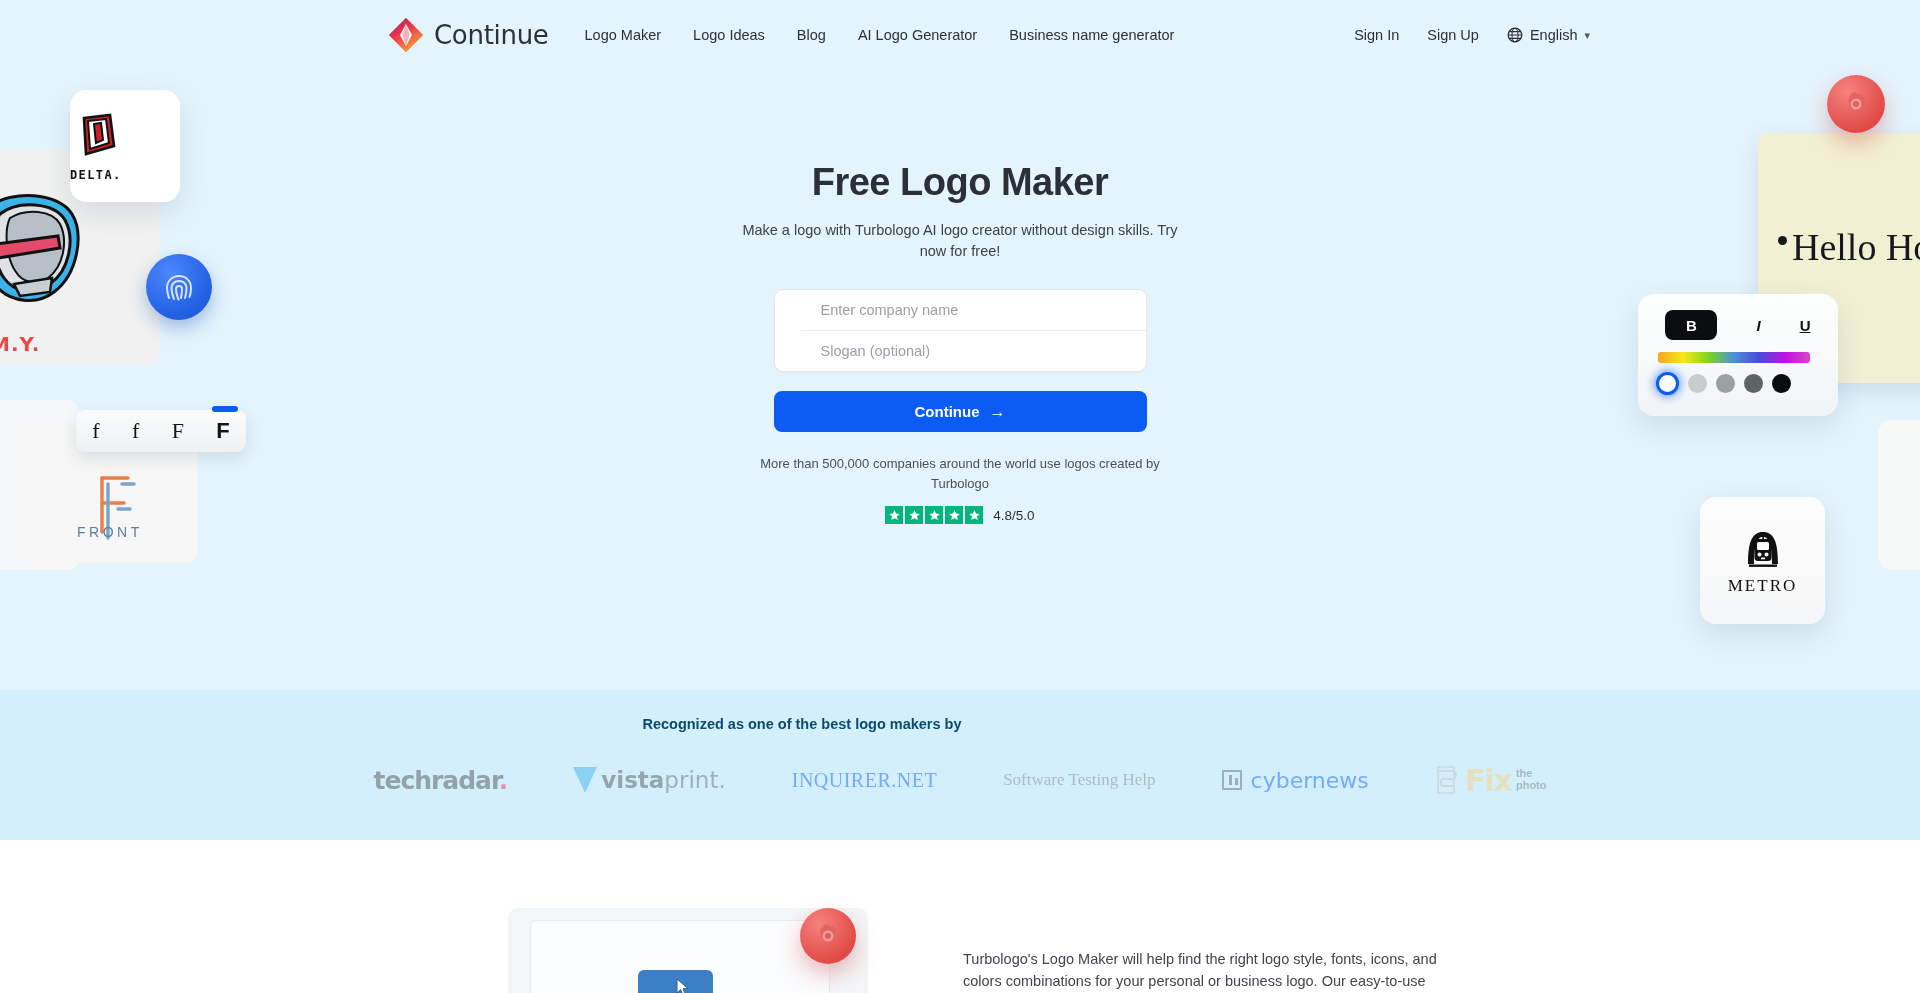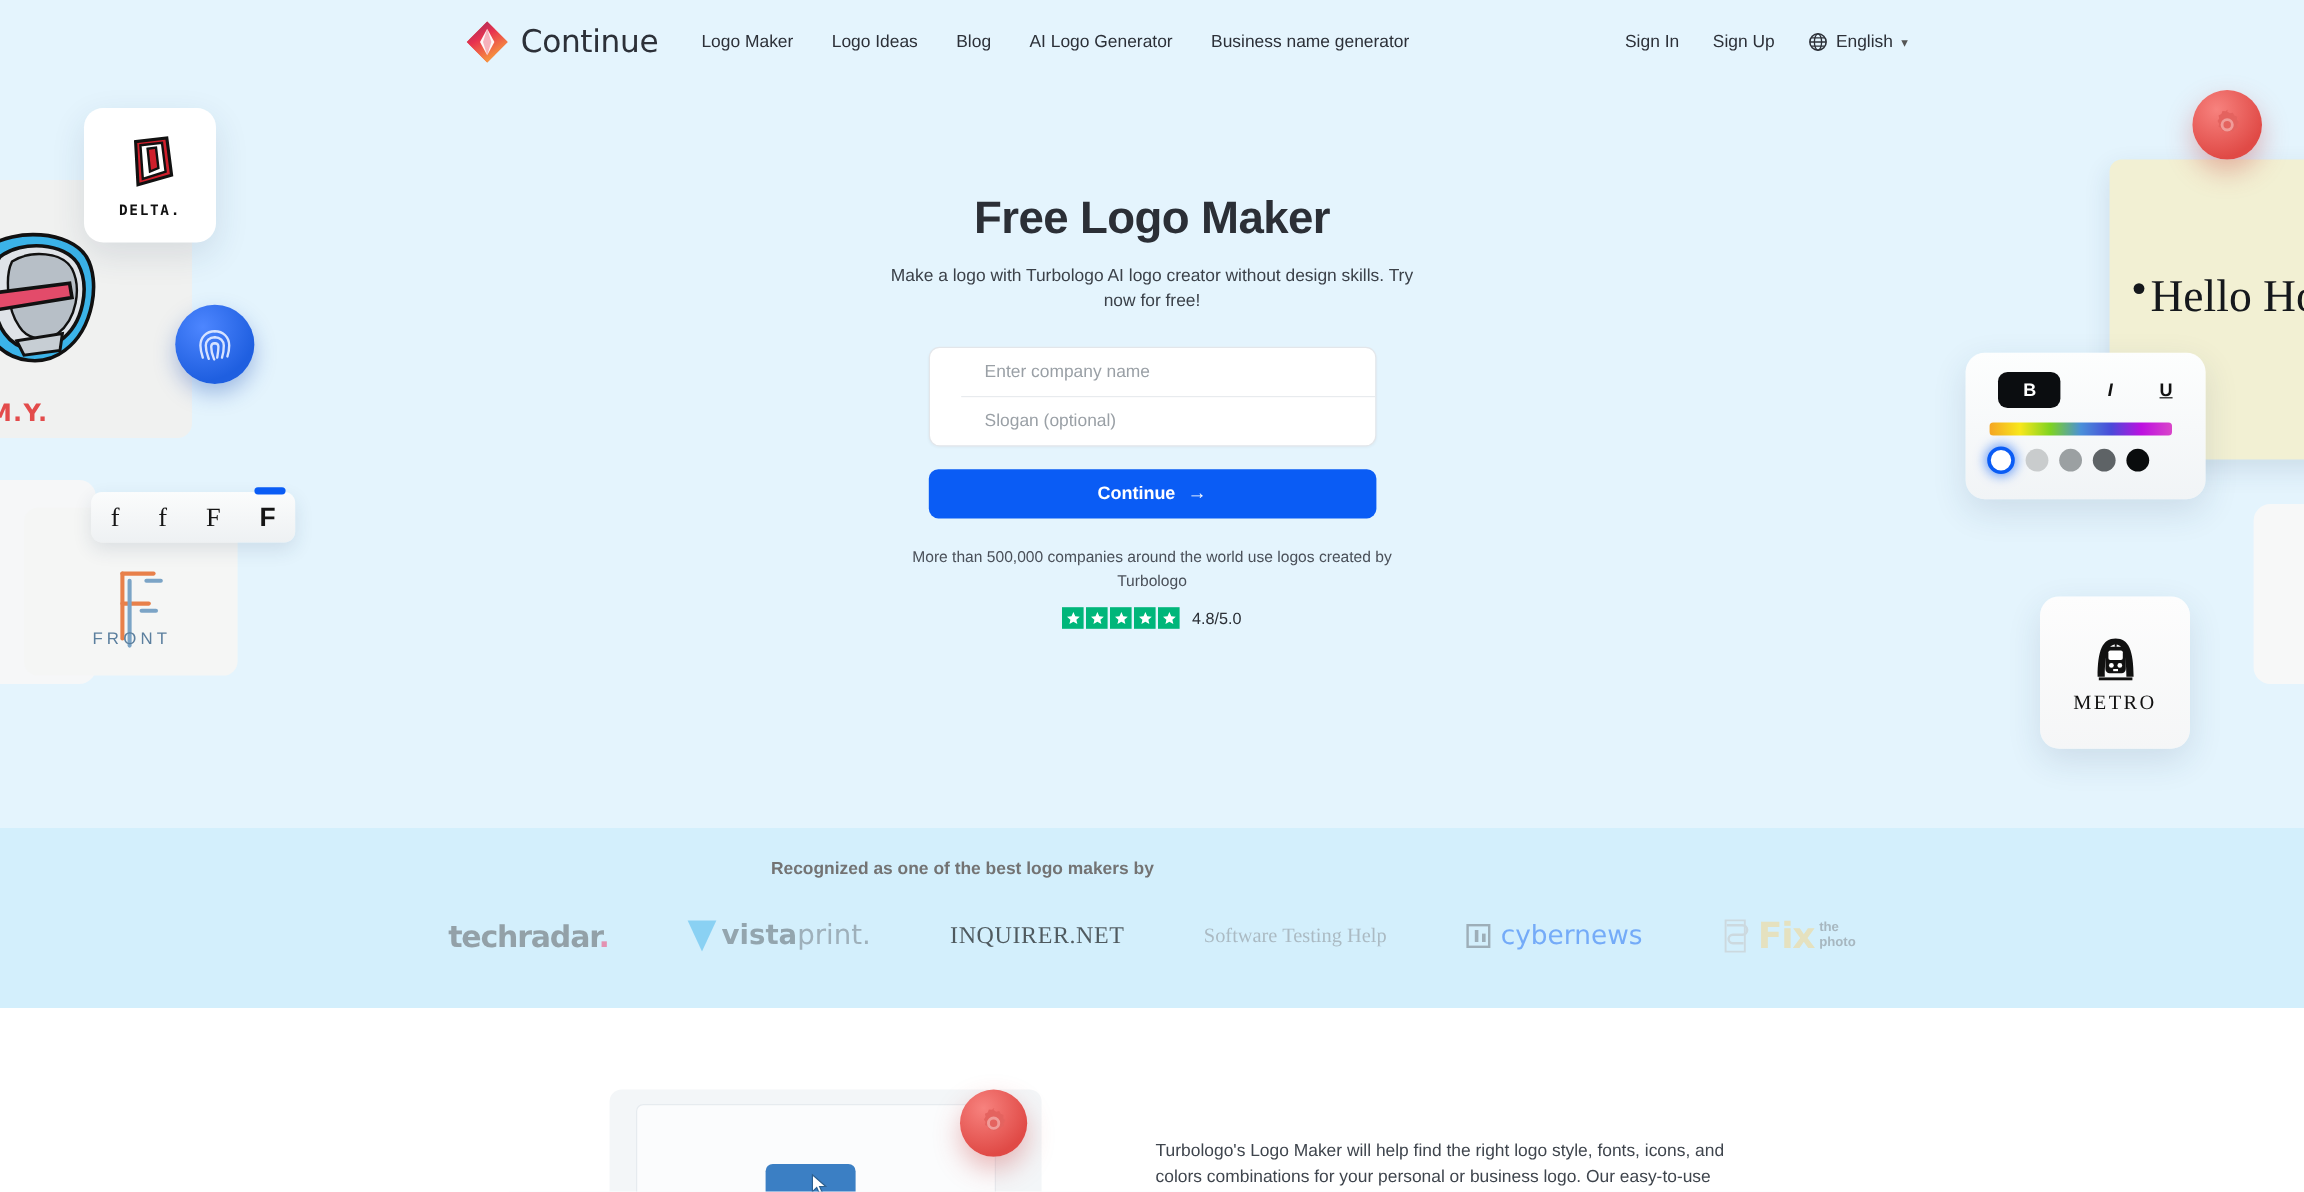--- a/index.html
+++ b/index.html
@@ -96,21 +96,21 @@
   
   .card {
     position: absolute; background: #fff; border-radius: 16px;
     box-shadow: 0 10px 28px rgba(31,60,90,.12);
   }
   .flat-card {
     position: absolute; background: #f2f3f2; border-radius: 14px;
   }
   
   .delta-card { left: 70px; top: 90px; width: 110px; height: 112px;
-    display: flex; flex-direction: column; align-items: center; justify-content: center; gap: 6px; }
+    display: flex; flex-direction: column; align-items: flex-start; justify-content: center; gap: 6px; }
   .delta-word { font-size: 12px; font-weight: bold; letter-spacing: 1.4px;
     font-family: "DejaVu Sans Mono", monospace; color: #111; }
   
   .grey-panel { left: -90px; top: 150px; width: 250px; height: 215px; background: #f0f1f0; border-radius: 12px; }
   .grey-panel2 { left: 20px; top: 423px; width: 178px; height: 140px; background: #f5f6f5; border-radius: 12px; }
   .my-text { position: absolute; left: -10px; top: 332px; font-size: 20px; font-weight: bold;
     color: #e34b4b; font-family: "DejaVu Sans", sans-serif; letter-spacing: 1px; }
   
   .robot { position: absolute; left: -20px; top: 188px; width: 110px; height: 120px; }
   
@@ -175,37 +175,37 @@
     display: flex; flex-direction: column; align-items: center; justify-content: center; gap: 4px;
     background: linear-gradient(#fdfdfd,#f5f6f7); }
   .metro-word { font-family: "Liberation Serif", serif; font-size: 17px; letter-spacing: 2px; color: #111; }
   
   .far-card { left: 1878px; top: 420px; width: 120px; height: 150px; background: #f7f8f8; border-radius: 14px; }
   .left-edge-card { left: -120px; top: 400px; width: 200px; height: 170px; background: #f6f7f8; border-radius: 14px; }
 
   
   .rec-title {
     position: absolute; left: 0; top: 716px; width: 1604px; text-align: center;
-    font-size: 14.5px; font-weight: bold; color: #737373;
+    font-size: 14.5px; font-weight: bold; color: #0c4a6e;
   }
   .rec-logos {
     position: absolute; left: 0; top: 760px; width: 1920px;
     display: flex; align-items: center; justify-content: center; gap: 66px;
     opacity: .62;
   }
   .rl { display: flex; align-items: center; justify-content: center; height: 40px; }
   .techradar { font-size: 25px; font-weight: bold; color: #6d7275;
     font-family: "DejaVu Sans", sans-serif; letter-spacing: -1px; }
   .techradar .dot { color: #ee5a86; }
   .vistaprint { display: flex; align-items: center; gap: 4px; }
   .vp-tri { width: 0; height: 0; border-left: 12px solid transparent; border-right: 12px solid transparent;
     border-top: 26px solid #5fc0ef; }
   .vp-word { font-size: 23px; color: #7f8a92; font-family: "DejaVu Sans", sans-serif; }
   .vp-word b { font-weight: bold; color: #6d787f; }
-  .inquirer { font-family: "Liberation Serif", serif; font-size: 20px; color: #000000; letter-spacing: .5px; }
+  .inquirer { font-family: "Liberation Serif", serif; font-size: 20px; color: #3b82f6; letter-spacing: .5px; }
   .sth { font-family: "Liberation Serif", serif; font-size: 17px; color: #939ba1; }
   .cybernews { display: flex; align-items: center; gap: 9px; }
   .cn-mark { width: 20px; height: 20px; border: 2.4px solid #7d878f; position: relative; }
   .cn-mark::after { content:""; position:absolute; left:5px; top:3px; width:3px; height:10px; background:#7d878f; }
   .cn-mark::before { content:""; position:absolute; left:11px; top:6px; width:3px; height:7px; background:#7d878f; }
   .cn-word { font-size: 22px; color: #3b82f6; font-family: "DejaVu Sans", sans-serif; }
   .fixthephoto { display: flex; align-items: center; gap: 4px; }
   .ftp-fix { font-size: 30px; font-weight: bold; color: #f0d99a; font-family: "DejaVu Sans", sans-serif; letter-spacing: -1px; }
   .ftp-sm { font-size: 11px; font-weight: bold; color: #8d969c; line-height: 1.05; }
 

